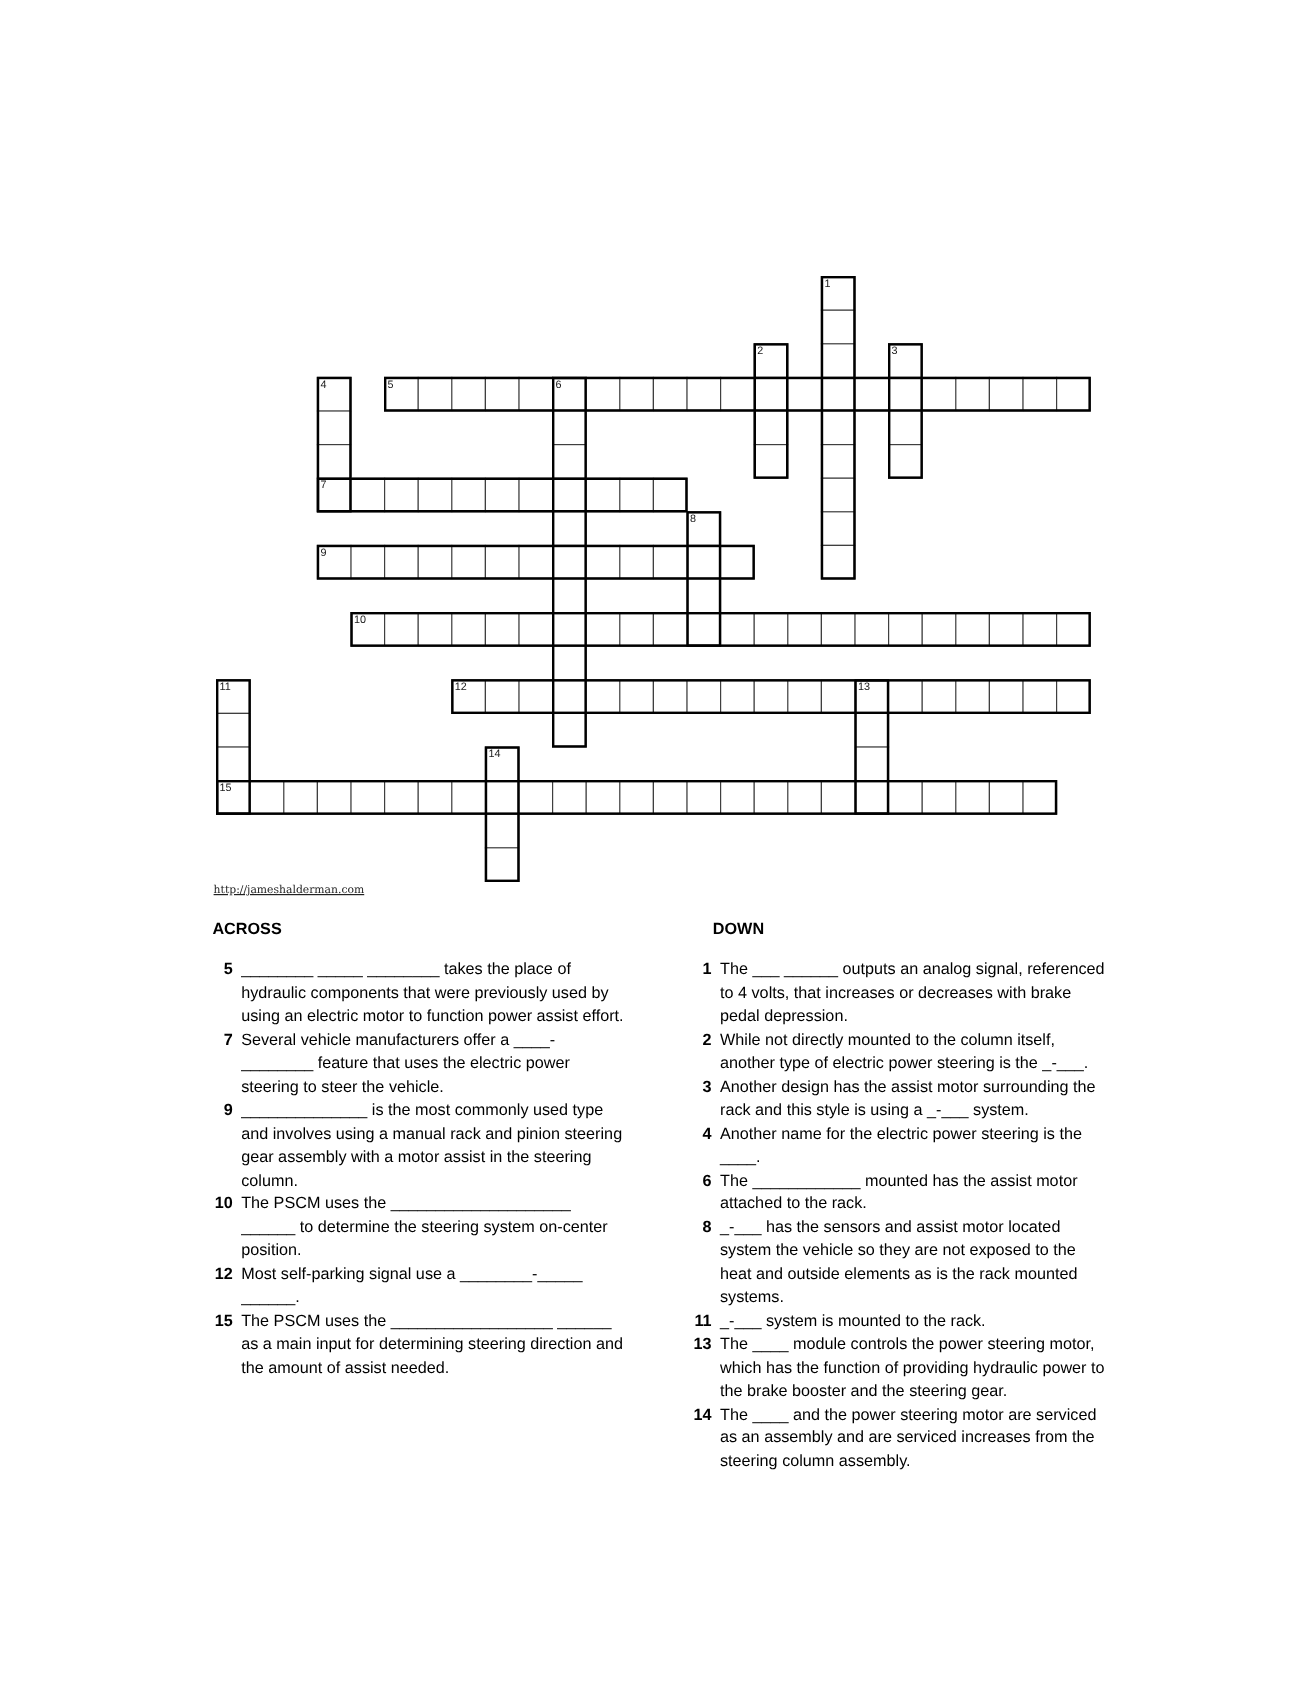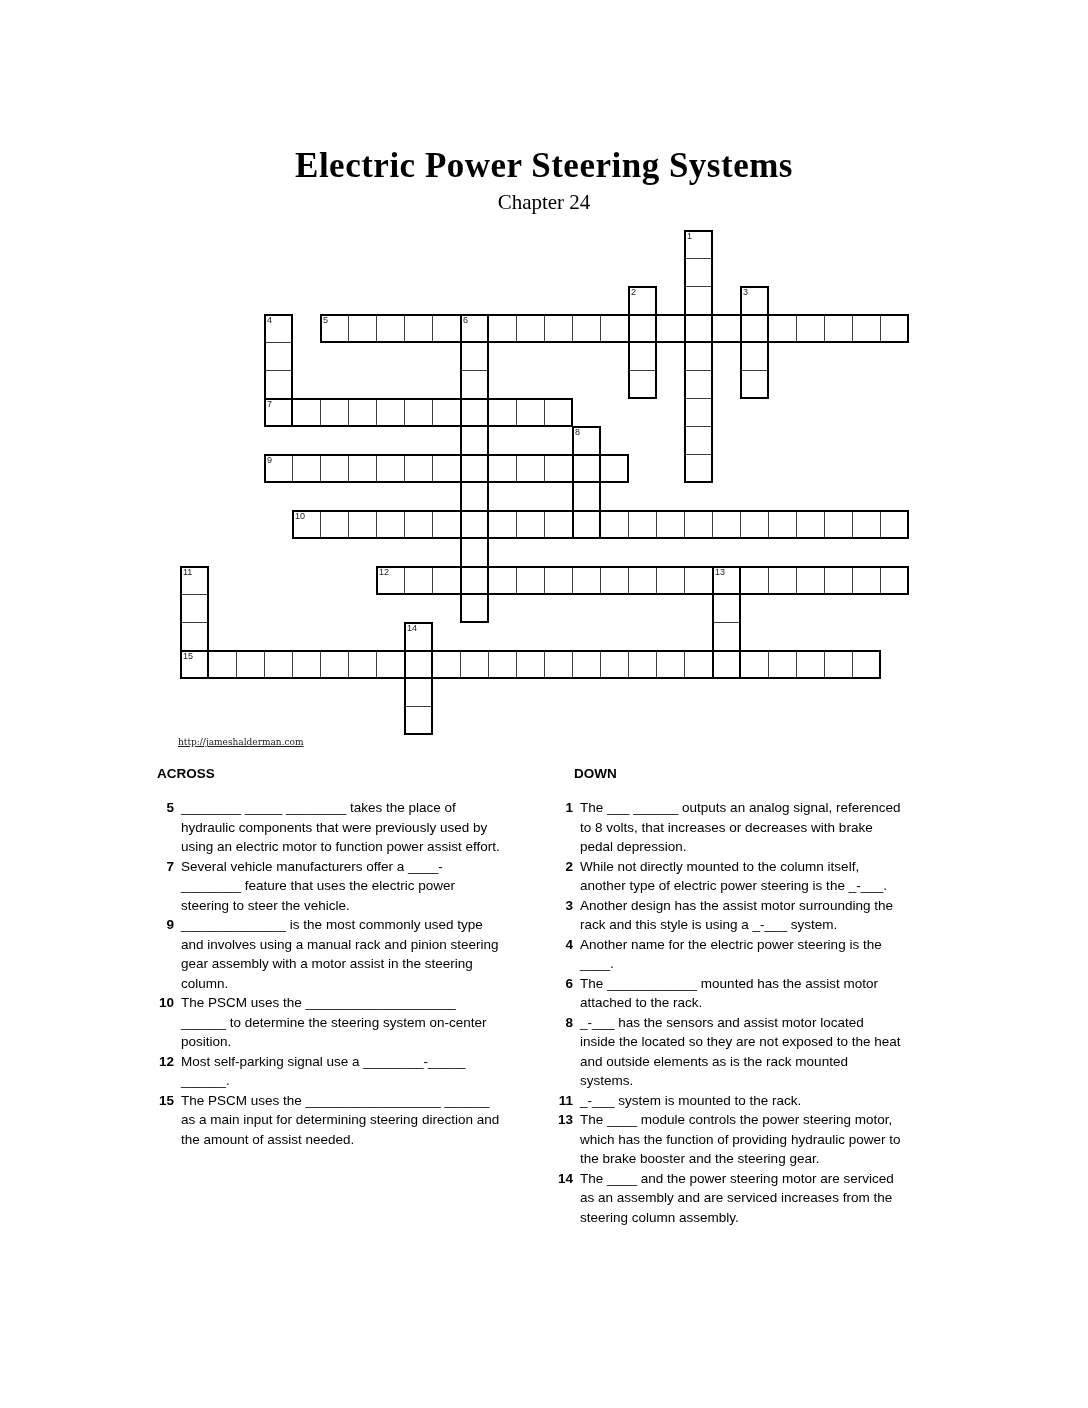--- a/index.html
+++ b/index.html
@@ -29,36 +29,34 @@
   }
   .cellnum {
     position:absolute; font-size:9px; line-height:9px; color:#1a1a1a;
     pointer-events:none;
   }
   .url-link {
     position:absolute; left:178px; top:737px;
     font-family:"DejaVu Serif", serif; font-size:9px; color:#222;
     text-decoration:underline;
   }
-  .clues-col { position:absolute; top:766px; }
+  .clues-col { position:absolute; top:766px;margin-left:20px; }
   #across-col { left:150px; width:352px; }
   #down-col   { left:549px; width:352px; }
   .clues-heading { font-weight:bold; font-size:13.5px; margin:0 0 17px 7px; }
   #down-col .clues-heading { margin-left:25px; }
   .clue { display:flex; font-size:13.5px; line-height:19.5px; }
   .clue-num { flex:none; width:24px; text-align:right; font-weight:bold; padding-right:7px; }
   .clue-text { flex:1; overflow-wrap:break-word; }
 </style>
 </head>
 <body>
 
 <div class="page">
 
-  <div class="title">Electric Power Steering Systems</div>
-  <div class="subtitle">Chapter 24</div>
 
   <div id="grid">
       <div class="cell" style="left: 504px; top: 0px;"></div>
       <div class="cell" style="left: 504px; top: 28px;"></div>
       <div class="cell" style="left: 504px; top: 56px;"></div>
       <div class="cell" style="left: 504px; top: 84px;"></div>
       <div class="cell" style="left: 504px; top: 112px;"></div>
       <div class="cell" style="left: 504px; top: 140px;"></div>
       <div class="cell" style="left: 504px; top: 168px;"></div>
       <div class="cell" style="left: 504px; top: 196px;"></div>
@@ -260,41 +258,41 @@
           <span class="clue-text">The PSCM uses the __________________ ______ as a main input for determining steering direction and the amount of assist needed.</span>
         </div>
       </div>
   </div>
 
   <div class="clues-col" id="down-col">
     <div class="clues-heading">DOWN</div>
     <div id="down-list">
         <div class="clue">
           <span class="clue-num">1</span>
-          <span class="clue-text">The ___ ______ outputs an analog signal, referenced to 8 volts, that increases or decreases with brake pedal depression.</span>
+          <span class="clue-text">The ___ ______ outputs an analog signal, referenced to 4 volts, that increases or decreases with brake pedal depression.</span>
         </div>
         <div class="clue">
           <span class="clue-num">2</span>
           <span class="clue-text">While not directly mounted to the column itself, another type of electric power steering is the _-___.</span>
         </div>
         <div class="clue">
           <span class="clue-num">3</span>
           <span class="clue-text">Another design has the assist motor surrounding the rack and this style is using a _-___ system.</span>
         </div>
         <div class="clue">
           <span class="clue-num">4</span>
           <span class="clue-text">Another name for the electric power steering is the ____.</span>
         </div>
         <div class="clue">
           <span class="clue-num">6</span>
           <span class="clue-text">The ____________ mounted has the assist motor attached to the rack.</span>
         </div>
         <div class="clue">
           <span class="clue-num">8</span>
-          <span class="clue-text">_-___ has the sensors and assist motor located inside the located so they are not exposed to the heat and outside elements as is the rack mounted systems.</span>
+          <span class="clue-text">_-___ has the sensors and assist motor located system the vehicle so they are not exposed to the heat and outside elements as is the rack mounted systems.</span>
         </div>
         <div class="clue">
           <span class="clue-num">11</span>
           <span class="clue-text">_-___ system is mounted to the rack.</span>
         </div>
         <div class="clue">
           <span class="clue-num">13</span>
           <span class="clue-text">The ____ module controls the power steering motor, which has the function of providing hydraulic power to the brake booster and the steering gear.</span>
         </div>
         <div class="clue">

